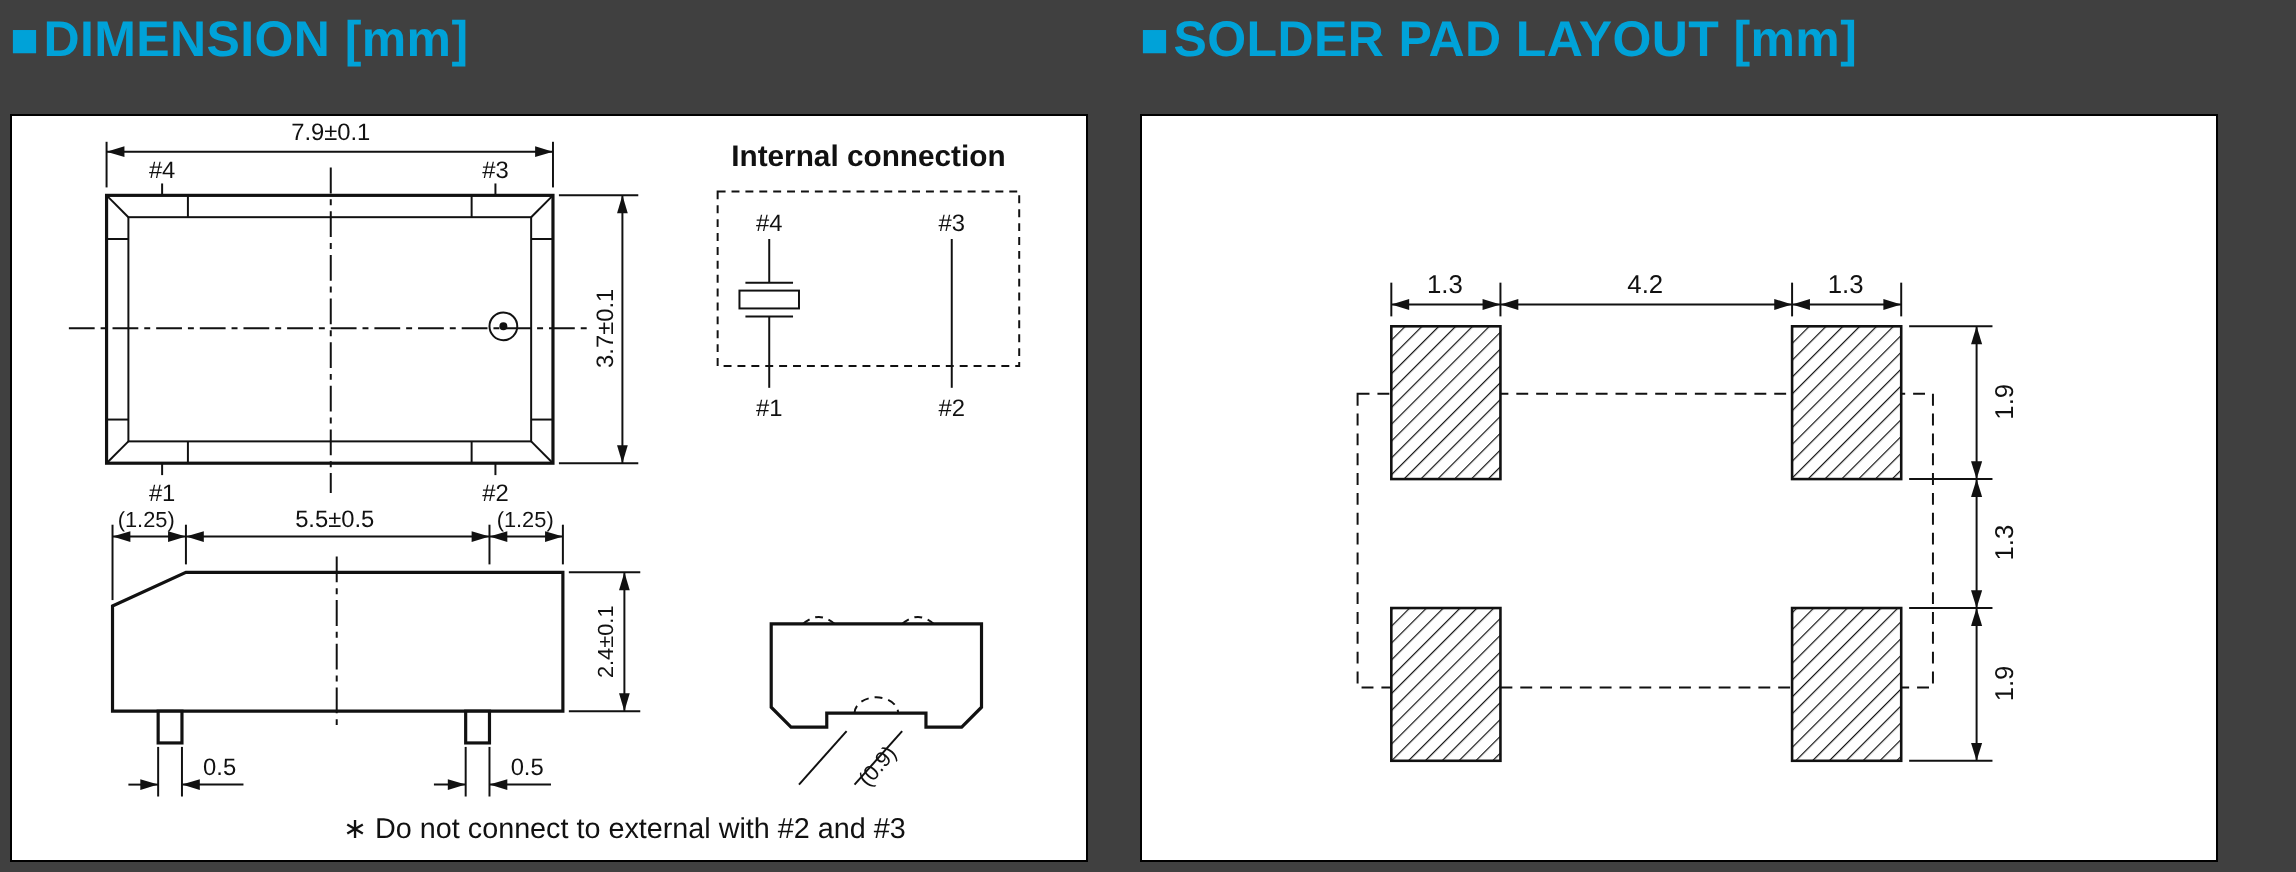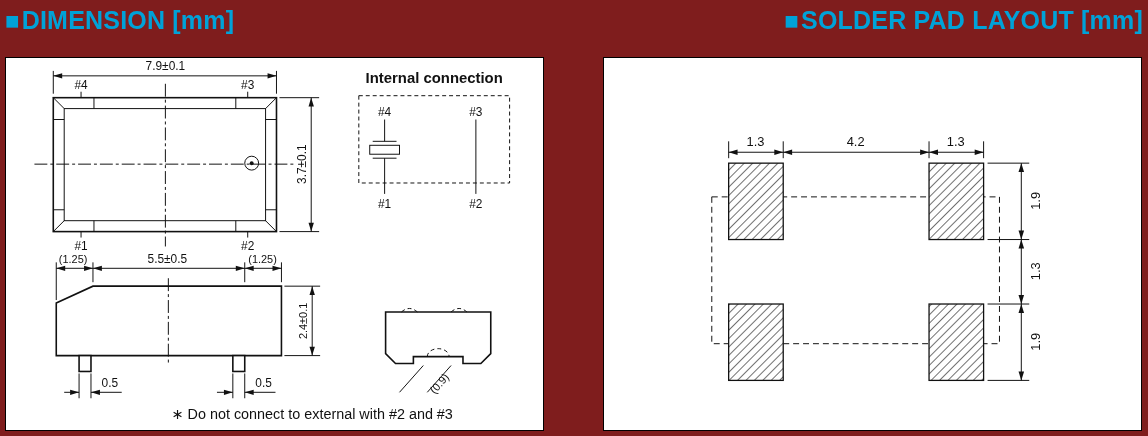--- a/index.html
+++ b/index.html
@@ -1,20 +1,20 @@
 <!DOCTYPE html>
 <html><head>
 <meta charset="utf-8">
 <style>
   html,body{margin:0;padding:0;background:#fff;}
-  .stage{position:relative;width:1148px;height:436px;background:#7f1d1d;overflow:hidden;
+  .stage{position:relative;width:1148px;height:436px;background:#404040;overflow:hidden;
          font-family:"Liberation Sans",sans-serif;}
   .panel{position:absolute;top:0;width:540px;}
   .panel.left{left:5px;}
-  .panel.right{left:603px;text-align:right;}
+  .panel.right{left:570px;}
   .title{margin:6px 0 0 0;font-size:25px;font-weight:bold;color:#00a2d8;
          letter-spacing:0.2px;white-space:nowrap;line-height:28px;}
   .title .marker{font-size:24px;margin-right:2px;}
   .box{position:absolute;top:57px;left:0;width:537px;height:372px;border:1.5px solid #000;background:#fff;}
   svg{display:block;}
   svg text{font-family:"Liberation Sans",sans-serif;fill:#111;}
   .ol{fill:none;stroke:#111;stroke-width:1.6;}
   .olw{fill:#fff;stroke:#111;stroke-width:1.6;}
   .tl{fill:none;stroke:#111;stroke-width:1;}
   .cl{fill:none;stroke:#111;stroke-width:1;stroke-dasharray:13 3 3 3;}

